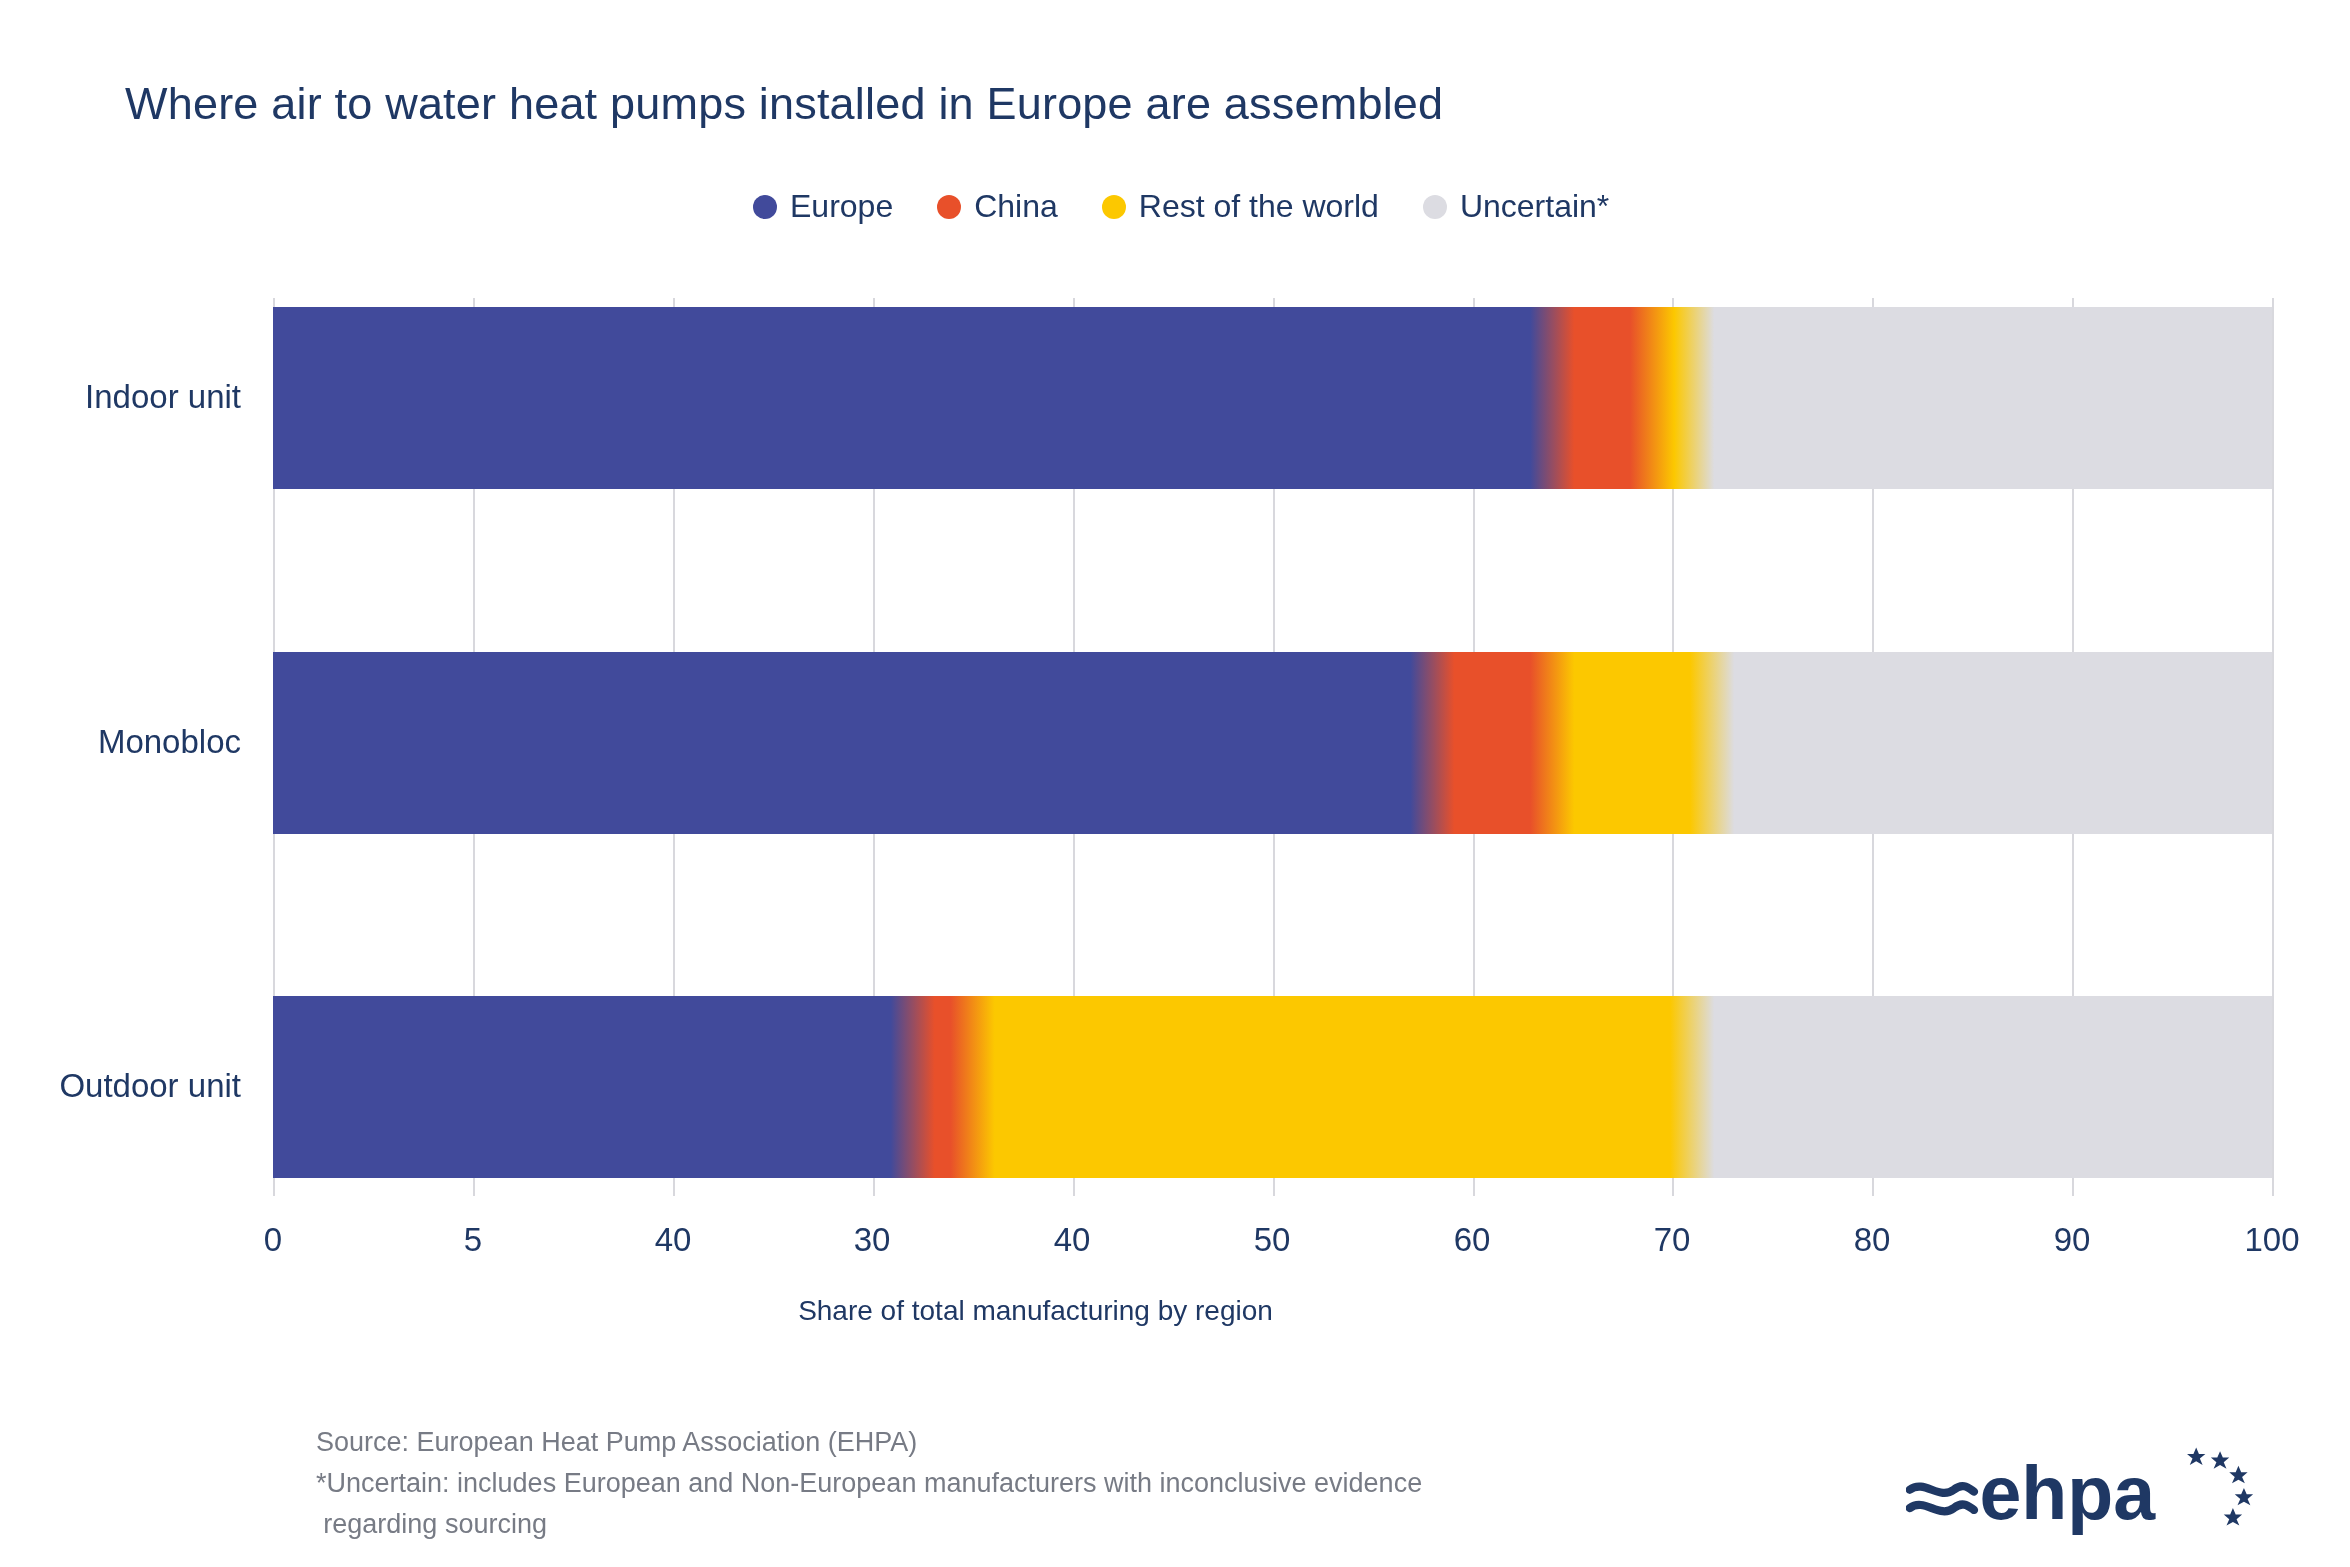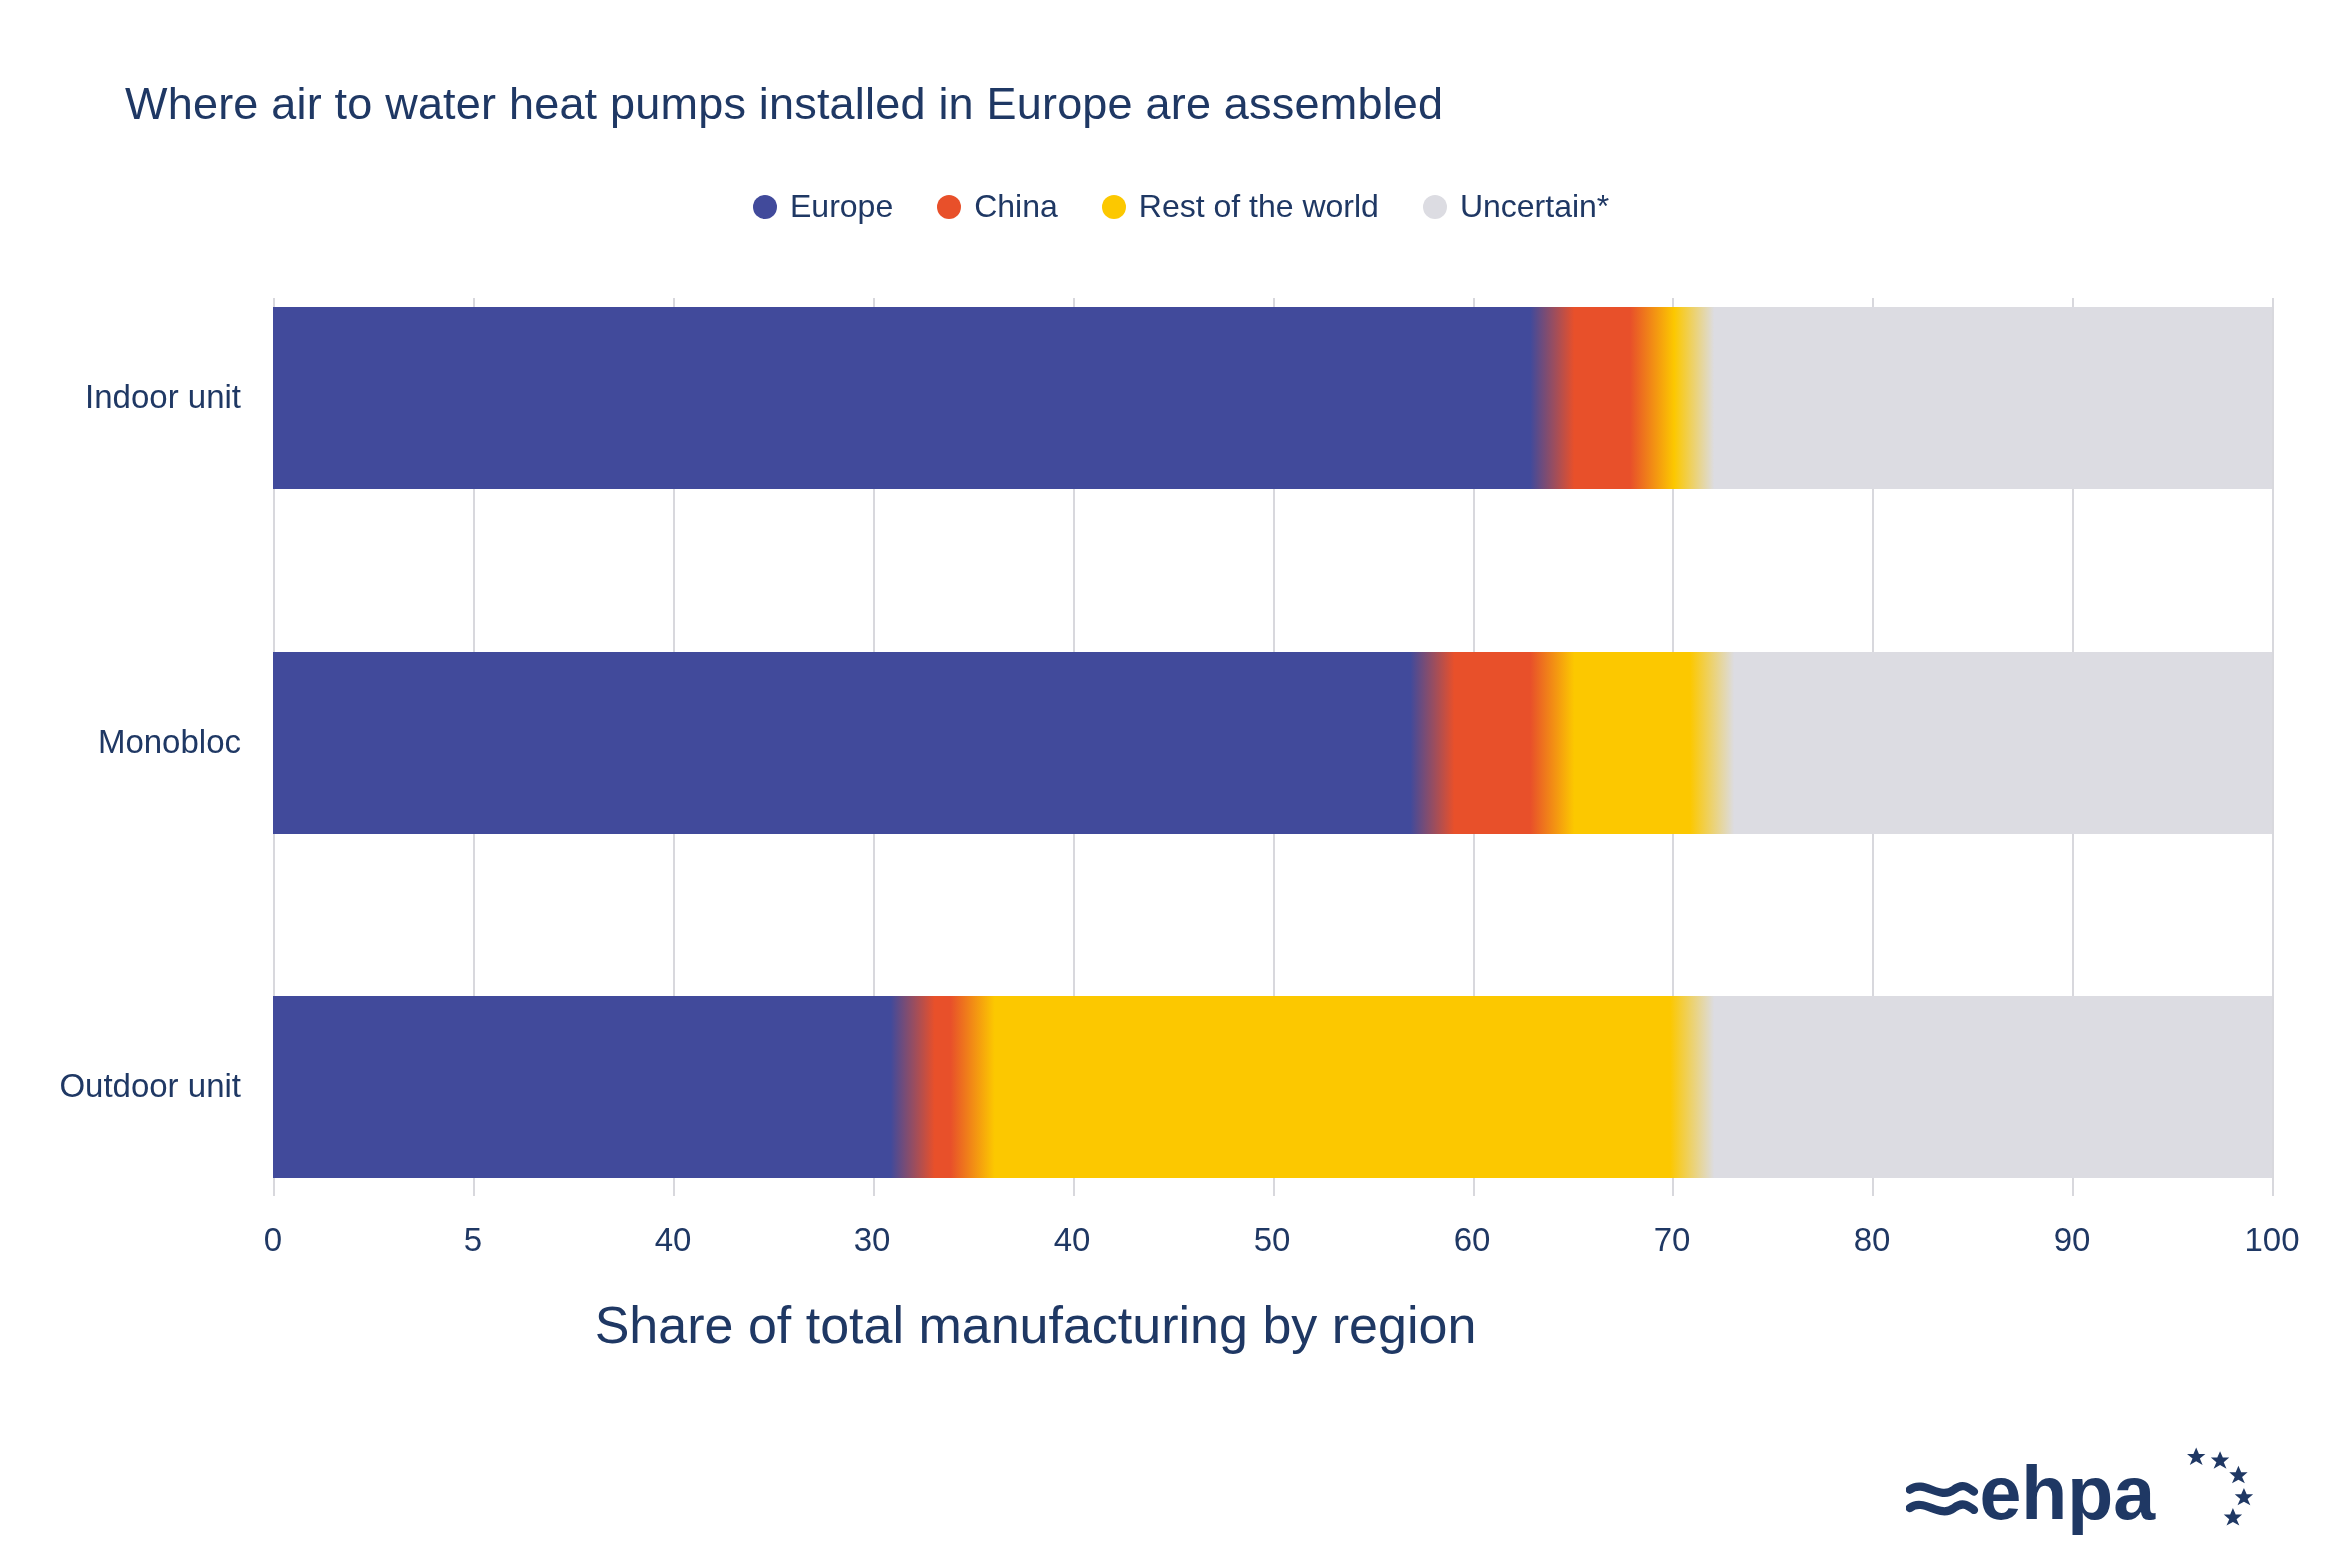--- a/index.html
+++ b/index.html
@@ -106,21 +106,21 @@
     color: #1f3864;
     transform: translateX(-50%);
     white-space: nowrap;
   }
   .xaxis-title {
     position: absolute;
     top: 1295px;
     left: 0;
     width: 2071px;
     text-align: center;
-    font-size: 52px;
+    font-size: 28px;
     color: #1f3864;
   }
 
   
   .footnotes {
     position: absolute;
     left: 316px;
     top: 1422px;
     font-size: 27px;
     line-height: 41px;
@@ -201,20 +201,25 @@
       <div class="xtick" style="left: 1272px;">50</div>
       <div class="xtick" style="left: 1472px;">60</div>
       <div class="xtick" style="left: 1672px;">70</div>
       <div class="xtick" style="left: 1872px;">80</div>
       <div class="xtick" style="left: 2072px;">90</div>
       <div class="xtick" style="left: 2272px; text-align: center;">100</div>
     </div>
 
   <div class="xaxis-title">Share of total manufacturing by region</div>
 
+  <div class="footnotes">
+    <div class="footnote-line">Source: European Heat Pump Association (EHPA)</div>
+    <div class="footnote-line">*Uncertain: includes European and Non-European manufacturers with inconclusive evidence</div>
+    <div class="footnote-line indent">regarding sourcing</div>
+  </div>
 
   <div class="logo">
     <svg width="349" height="101" viewBox="0 0 380 110">
       <path d="M4 52 C20 40, 36 64, 52 52 C62 44, 68 50, 74 54" stroke="#1f3864" stroke-width="9" fill="none" stroke-linecap="round"></path>
       <path d="M4 72 C20 60, 36 84, 52 72 C62 64, 68 70, 74 74" stroke="#1f3864" stroke-width="9" fill="none" stroke-linecap="round"></path>
       <g fill="#1f3864">
         <polygon points="316,6 319,13 326,13 320,18 323,25 316,21 309,25 312,18 306,13 313,13"></polygon>
         <polygon points="342,10 345,17 352,17 346,22 349,29 342,25 335,29 338,22 332,17 339,17"></polygon>
         <polygon points="362,26 365,33 372,33 366,38 369,45 362,41 355,45 358,38 352,33 359,33"></polygon>
         <polygon points="368,50 371,57 378,57 372,62 375,69 368,65 361,69 364,62 358,57 365,57"></polygon>

